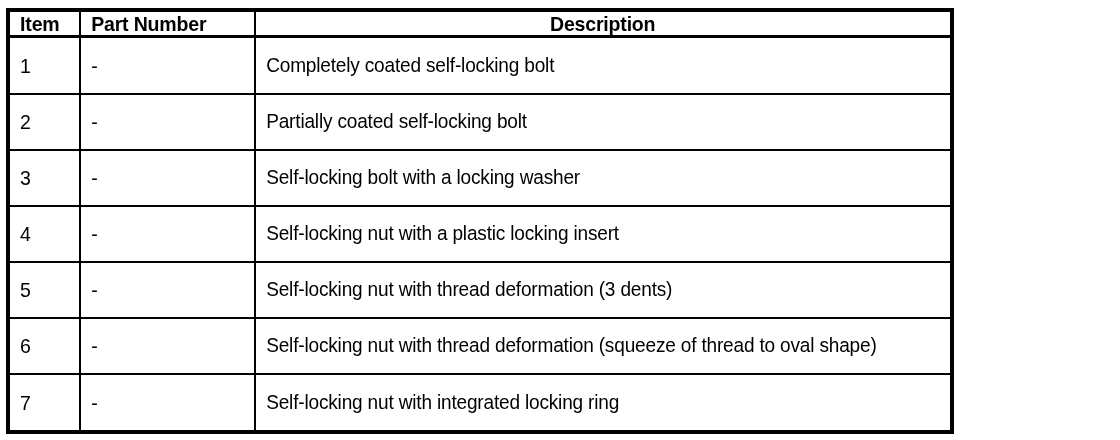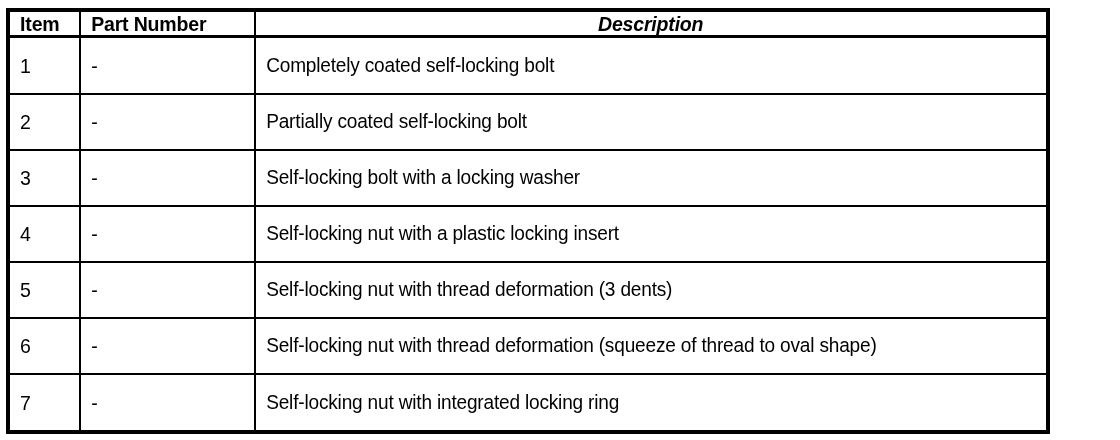--- a/index.html
+++ b/index.html
@@ -12,21 +12,21 @@
     height: 440px;
     font-family: "Liberation Sans", "DejaVu Sans", sans-serif;
     color: #000000;
     overflow: hidden;
   }
 
   #table-wrap {
     position: absolute;
     left: 6px;
     top: 8px;
-    width: 1044px;
+    width: 948px;
     height: 426px;
     box-sizing: border-box;
   }
 
   table.spec-table {
     width: 100%;
     height: 100%;
     border-collapse: collapse;
     table-layout: fixed;
     border: 4px solid #000000;
@@ -61,21 +61,20 @@
   }
 
   table.spec-table thead th {
     font-weight: bold;
     border-bottom: 3px solid #000000;
     text-align: left;
   }
   table.spec-table thead th.desc-head {
     text-align: center;
     transform: none;
-    font-style: italic;
   }
   table.spec-table thead th.desc-head > span {
     display: inline-block;
     transform: scaleX(0.93);
   }
 
   table.spec-table tbody td {
     font-weight: normal;
     text-align: left;
   }

